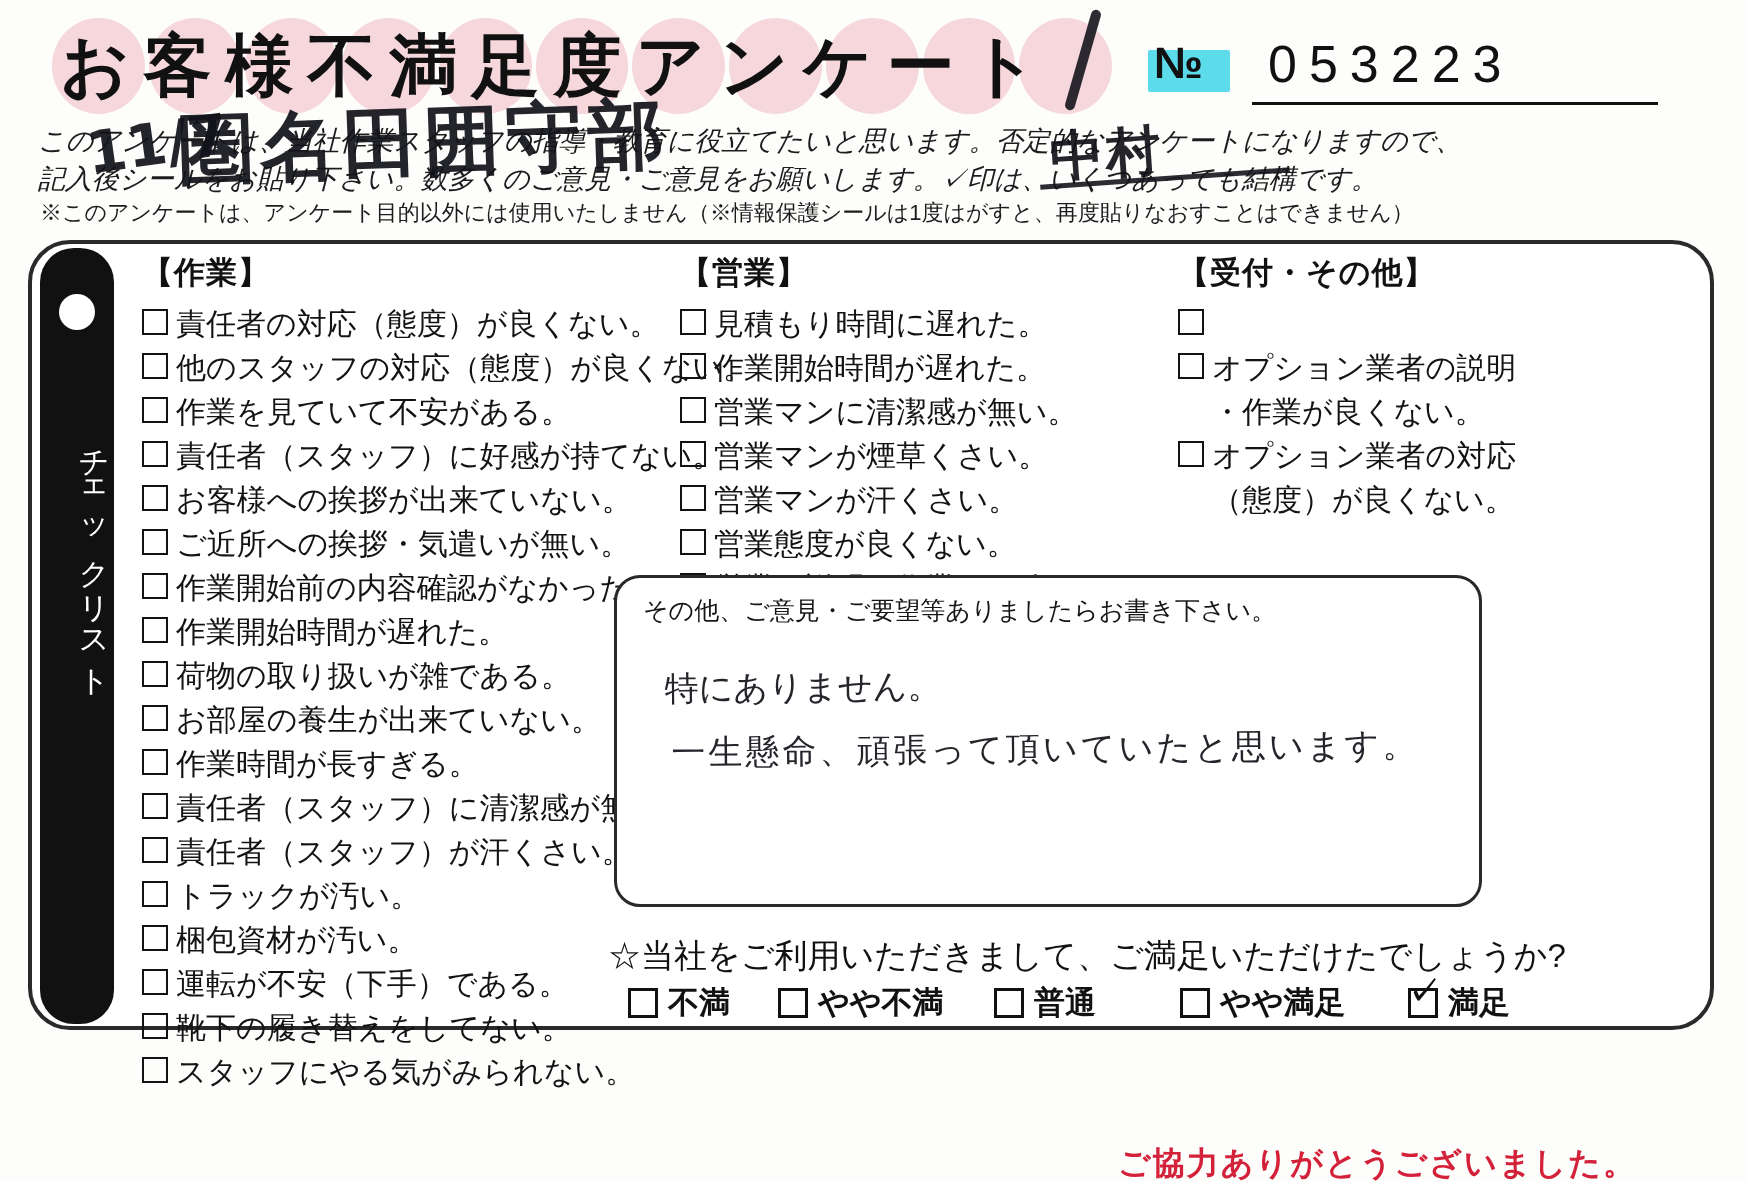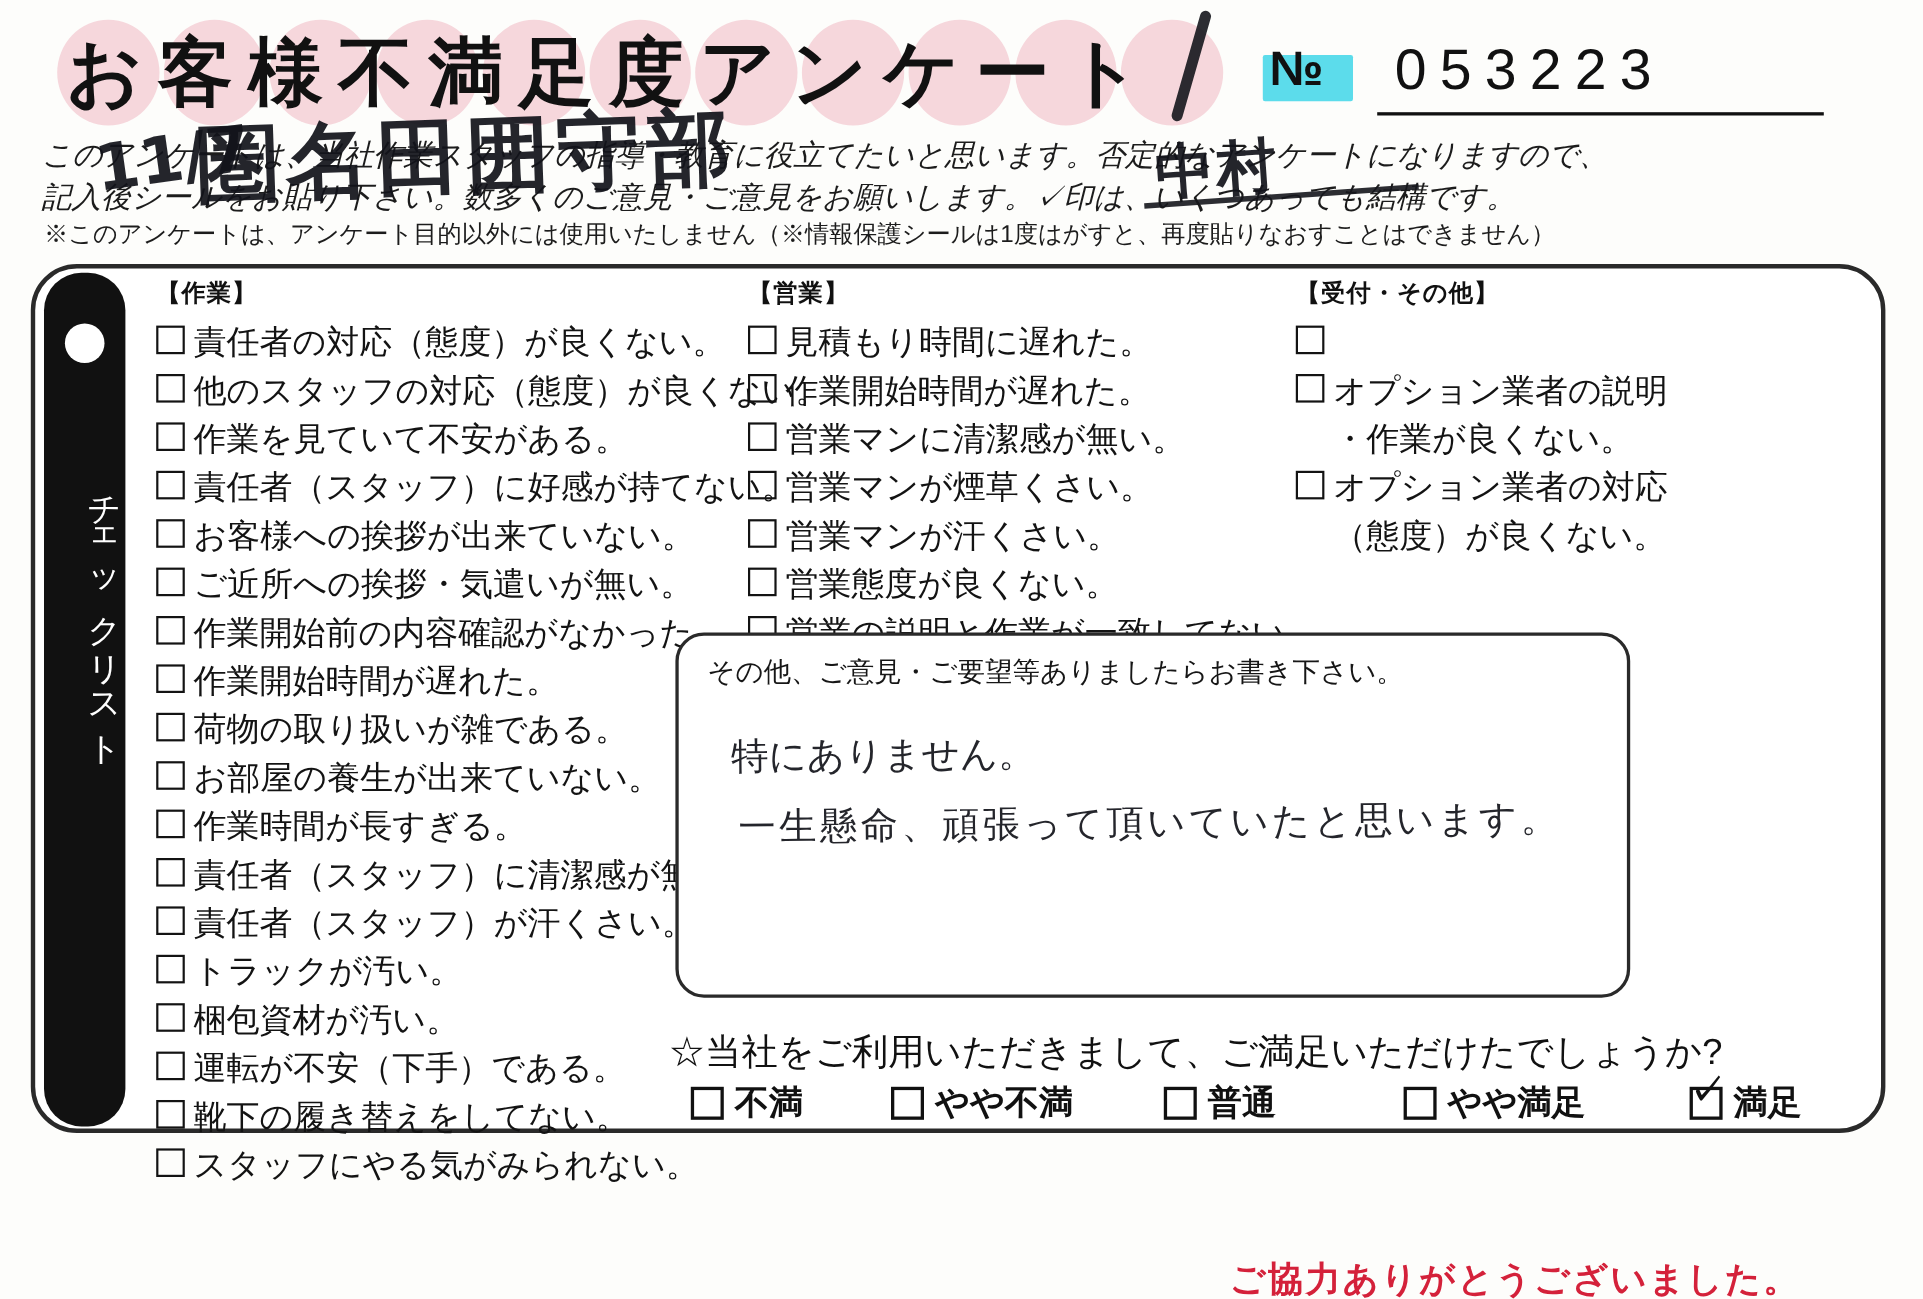--- a/index.html
+++ b/index.html
@@ -206,21 +206,21 @@
     font-size: 30px;
     line-height: 40px;
     text-align: center;
     letter-spacing: 2px;
     writing-mode: vertical-rl;
     height: 400px;
     font-weight: normal;
   }
 
   .col-head {
-    font-size: 22px;
+    font-size: 31px;
     font-weight: bold;
     color: #111;
     letter-spacing: 1px;
     margin-bottom: 8px;
   }
   .items { margin: 0; padding: 0; list-style: none; }
   .items li {
     font-size: 30px;
     line-height: 44px;
     color: #131313;
@@ -301,21 +301,20 @@
     letter-spacing: 0px;
     white-space: nowrap;
   }
   .sat-row {
     position: absolute;
     left: 628px;
     top: 982px;
     width: 1060px;
     display: flex;
     align-items: center;
-    gap: 32px;
   }
   .sat-opt {
     font-size: 31px;
     font-weight: bold;
     color: #111;
     white-space: nowrap;
     display: flex;
     align-items: center;
   }
   .sat-opt .bx {

